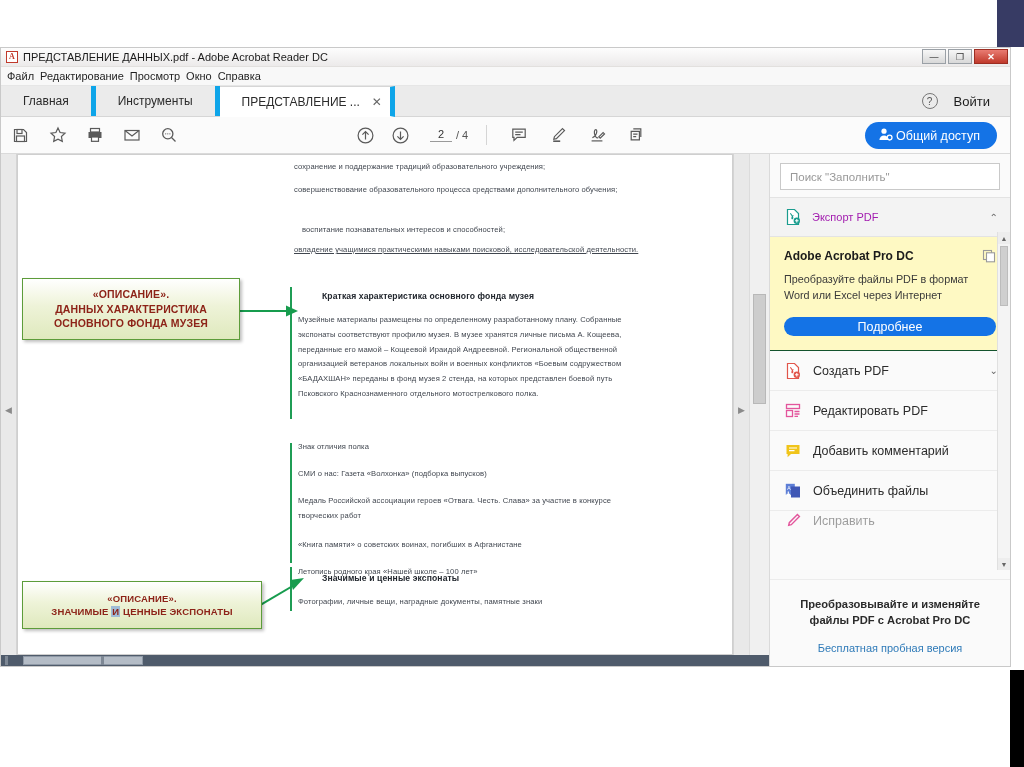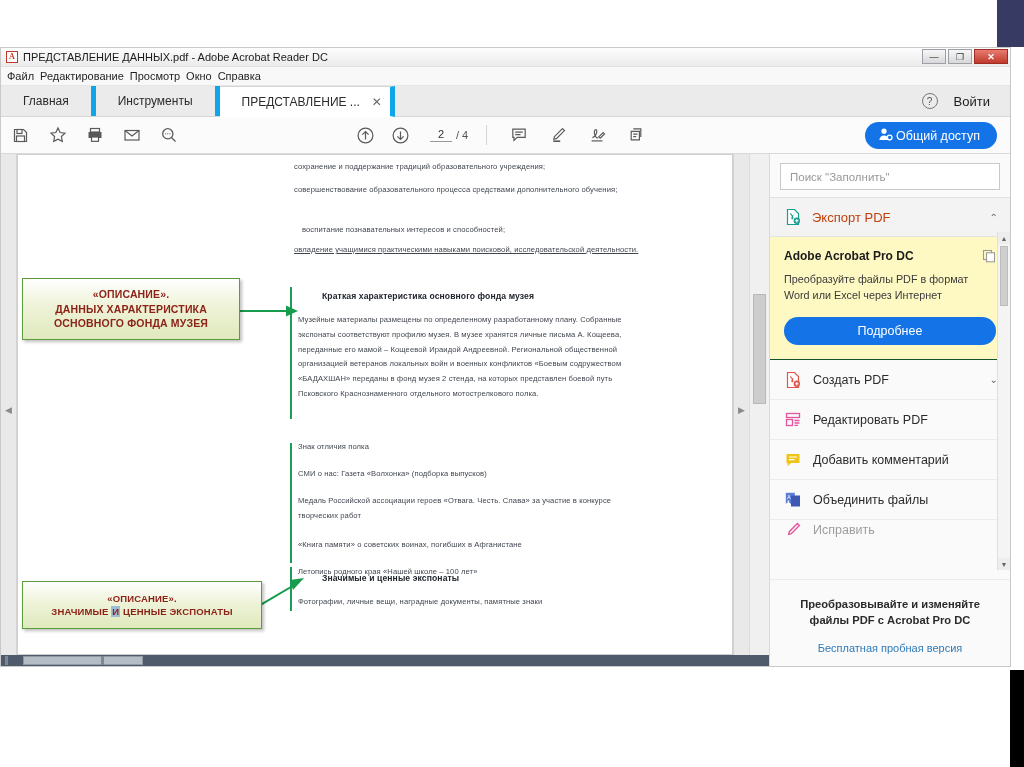--- a/index.html
+++ b/index.html
@@ -196,31 +196,31 @@
   .search-box {
     height: 27px; border:1px solid #c9c9c9; background:#fff;
     display:flex; align-items:center; padding: 0 9px;
     font-size: 11.5px; color:#999;
   }
   .tool-section-head {
     height: 40px; background:#f3f3f3; border-top:1px solid #e3e3e3;
     border-bottom:1px solid #e3e3e3;
     display:flex; align-items:center; padding: 0 12px 0 14px; gap: 10px;
   }
-  .tool-label { font-size: 13px; color:#c2410c; flex:1; }
+  .tool-label { font-size: 11px; color:#a21caf; flex:1; }
   .chev { font-size: 10px; color:#666; }
   .promo {
     padding: 12px 14px 14px 14px; background:#fef9c3;
     border-bottom:1px solid #14532d; position:relative;
   }
   .promo-title { font-size: 12px; font-weight:bold; color:#1b1b1b; margin-bottom: 9px; }
   .promo-copy-icon { position:absolute; right:14px; top:12px; color:#9a9a9a; }
   .promo-desc { font-size: 10.8px; color:#3a3a3a; line-height:1.45; margin-bottom: 14px; }
   .promo-btn {
-    height: 28px; border-radius: 15px; background:#1473e6; color:#fff;
+    height: 19px; border-radius: 15px; background:#1473e6; color:#fff;
     display:flex; align-items:center; justify-content:center; font-size: 12.5px;
   }
   .tool-item {
     height: 40px; display:flex; align-items:center; gap: 11px;
     padding: 0 12px 0 14px; background:#fafafa; border-bottom:1px solid #ececec;
   }
   .tool-item .tool-label { font-size: 12.5px; color:#2b2b2b; }
   .tool-icon { width: 18px; height: 18px; display:flex;align-items:center;justify-content:center;}
   .tools-scroll {
     position:absolute; right:0; top: 78px; width: 13px; bottom: 96px;

